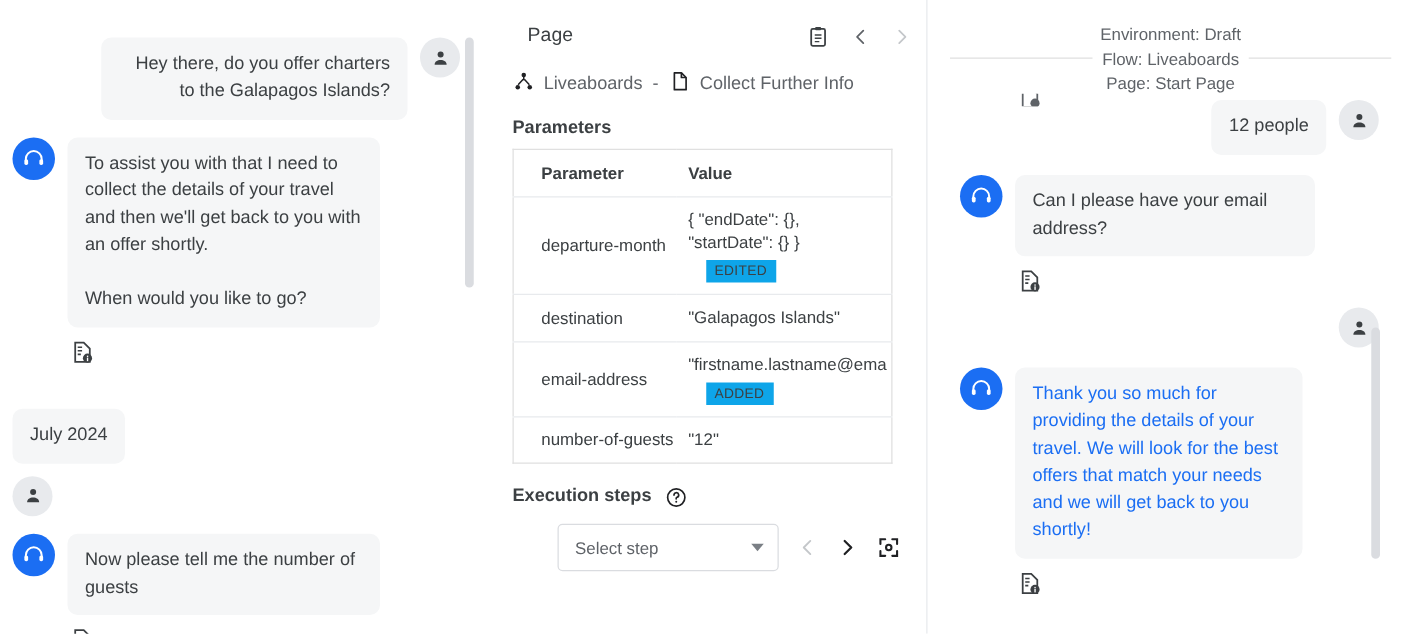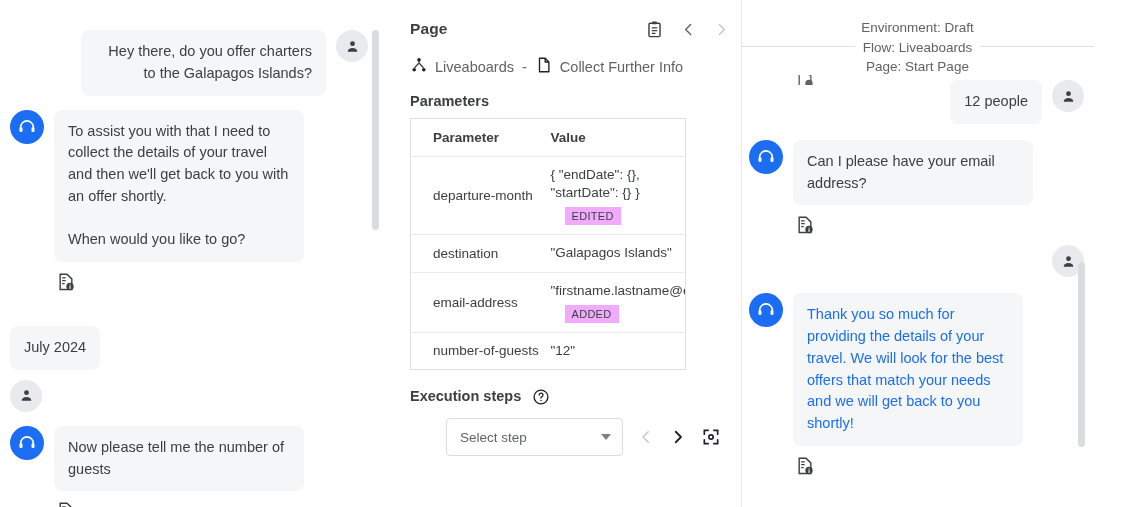--- a/index.html
+++ b/index.html
@@ -46,74 +46,74 @@
   }
 
   
   .mid-panel {
     position: absolute; left: 410px; top: 14px; width: 320px;
   }
   .mid-head {
     display: flex; align-items: center; justify-content: space-between;
     height: 30px;
   }
-  .mid-title { font-size: 15.5px; font-weight: 700; color: #3c4043; letter-spacing: .1px; }
+  .mid-title { font-size: 15.5px; font-weight: 400; color: #3c4043; letter-spacing: .1px; margin-left: 12px; }
   .head-icons { display: flex; align-items: center; gap: 16px; }
   .icon-btn { display: flex; align-items: center; justify-content: center; cursor: pointer; }
   .breadcrumb {
     display: flex; align-items: center; gap: 7px;
     margin-top: 12px; font-size: 14.5px; color: #5f6368;
   }
   .breadcrumb .dash { color: #5f6368; padding: 0 1px; }
   .section-label {
     font-size: 14.5px; font-weight: 700; color: #3c4043;
     margin-top: 16px; margin-bottom: 9px;
   }
   table.params {
-    width: 276px; border-collapse: collapse;
+    width: 304px; border-collapse: collapse;
     border: 1px solid #e0e0e0; border-radius: 2px;
     table-layout: fixed;
   }
   table.params th {
     text-align: left; font-size: 13.5px; font-weight: 700; color: #3c4043;
     padding: 11px 8px 11px 22px; border-bottom: 1px solid #e8eaed;
   }
   table.params th.c2, table.params td.c2 { padding-left: 10px; }
   table.params td {
     font-size: 13.5px; color: #3c4043; vertical-align: middle;
     padding: 9px 4px 9px 22px; border-bottom: 1px solid #e8eaed;
     overflow: hidden; white-space: nowrap;
   }
   table.params tr:last-child td { border-bottom: none; }
   table.params col.k { width: 130px; }
   .val-wrap { line-height: 1.35; }
   .val-wrap.wrap { white-space: normal; }
   .tag {
-    display: inline-block; background: #f0abfc; color: #3c4043;
+    display: inline-block; background: #0ea5e9; color: #3c4043;
     font-size: 11px; letter-spacing: .3px;
     padding: 3px 7px; margin-top: 5px; margin-left: 14px;
   }
   .exec-head {
     display: flex; gap: 11px;
     margin-top: 18px; margin-bottom: 12px;
   }
   .exec-title { font-size: 14.5px; font-weight: 700; color: #3c4043; }
   .exec-controls { display: flex; align-items: center; gap: 14px; }
   .select-step {
     width: 177px; height: 38px; border: 1px solid #dadce0; border-radius: 4px;
     display: flex; align-items: center; justify-content: space-between;
     padding: 0 11px 0 13px; font-size: 13.5px; color: #5f6368; cursor: pointer; margin-left: 36px;
   }
   .caret { width:0;height:0;border-left:5px solid transparent;border-right:5px solid transparent;border-top:6px solid #7a7f85; }
 
   
   .v-divider { position: absolute; left: 741px; top: 0; width: 1px; height: 507px; background: #e8eaed; }
 
   
-  .right-panel { position: absolute; left: 733px; top: 0; width: 369px; height: 507px; }
+  .right-panel { position: absolute; left: 752px; top: 0; width: 369px; height: 507px; }
   .env-bar { position: relative; height: 62px; margin-top: 18px; }
   .env-rule { position: absolute; left: 8px; right: 8px; top: 28px; height: 1px; background: #e0e0e0; }
   .env-label {
     position: absolute; left: 0; right: 0; top: 0;
     text-align: center; font-size: 13.5px; line-height: 1.45; color: #5f6368;
   }
   .env-label span { background: #ffffff; padding: 0 6px; display: inline-block; }
   .ghost-icon {
     position: absolute; left: 62px; top: 57px; width: 26px; height: 10px;
     overflow: hidden;

